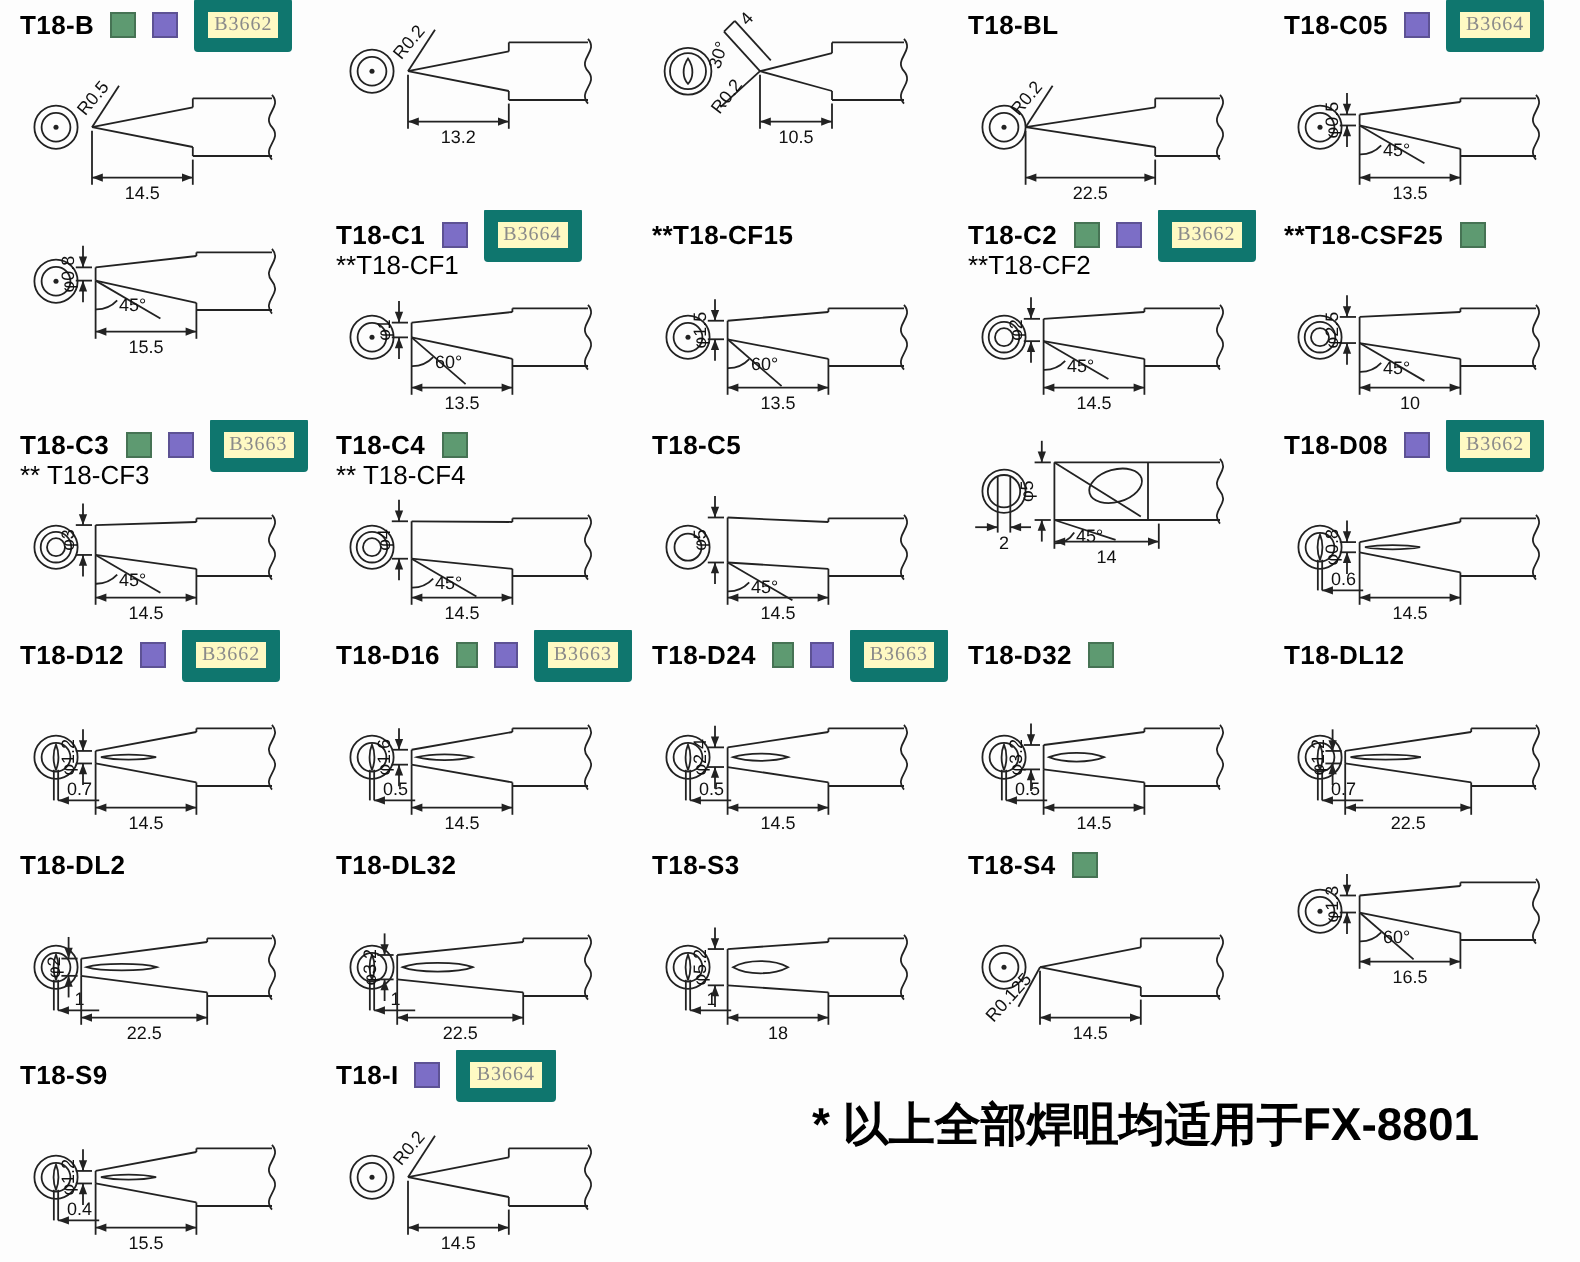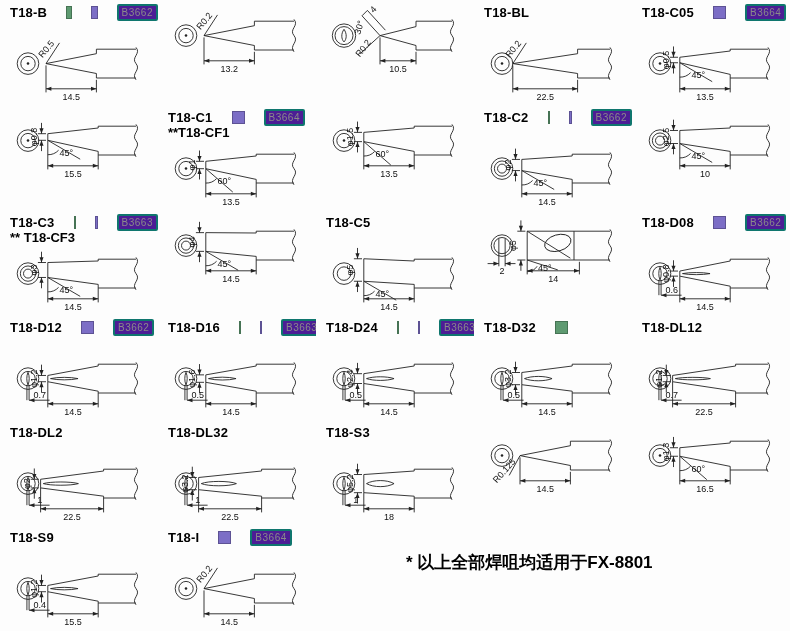--- a/index.html
+++ b/index.html
@@ -8,37 +8,37 @@
     font-family:"Liberation Sans",sans-serif;color:#000;
   }
   #tips-grid{
     display:grid;
     grid-template-columns:repeat(5,158px);
     grid-auto-rows:105px;
     width:790px;height:630px;
   }
   .cell{box-sizing:border-box;padding:5px 0 0 10px;overflow:hidden;}
   .hdrwrap{height:28px;}
-  .hdr{height:14px;display:flex;align-items:center;gap:19px;white-space:nowrap;}
-  .hdr.alt{margin-top:1px;font-weight:bold;font-size:13px;}
+  .hdr{height:14px;display:flex;align-items:center;gap:8px;white-space:nowrap;}
+  .hdr.alt{margin-top:1px;font-weight:normal;font-size:13px;}
   .title{font-weight:bold;font-size:13px;letter-spacing:.2px;}
   .sw{width:13px;height:13px;display:inline-block;border:1px solid rgba(0,0,0,.25);box-sizing:border-box;}
   .badge{
-    font-size:10px;color:#8a8a8a;border:2px solid #0f766e;border-radius:2px;
+    font-size:10px;color:#8a8a8a;border:7px solid #0f766e;border-radius:2px;
     padding:0 3px;line-height:11px;height:13px;display:inline-flex;align-items:center;
-    background:#4c1d95;letter-spacing:.5px;
+    background:#fef9c3;letter-spacing:.5px;font-family:Liberation Serif, serif;
   }
   svg.draw{display:block;}
   svg .st{stroke:#222;fill:none;stroke-width:1;}
   svg .ah{fill:#222;stroke:none;}
   svg text.dim{font-family:"Liberation Sans",sans-serif;font-size:10px;fill:#111;}
   .footnote{
     grid-row:6;grid-column:3 / 6;
     box-sizing:border-box;padding:24px 0 0 90px;
-    font-size:17px;font-weight:bold;line-height:27px;white-space:nowrap;
+    font-size:23px;font-weight:bold;line-height:27px;white-space:nowrap;
   }
 </style>
 </head>
 <body>
 
 <div id="tips-grid">
   <div class="footnote">
     <div>* 以上全部焊咀均适用于FX-8801</div>
   </div>
 <div class="cell">
@@ -249,20 +249,25 @@
         <text x="55" y="51.1" class="dim" font-size="10" text-anchor="start">60°</text>
         <line x1="42" y1="34.1" x2="42" y2="66" class="st"></line>
         <line x1="98" y1="50" x2="98" y2="66" class="st"></line>
         <line x1="42" y1="62" x2="98" y2="62" class="st"></line>
         <polygon points="42,62 48,59.7 48,64.3" class="ah"></polygon>
         <polygon points="98,62 92,64.3 92,59.7" class="ah"></polygon>
         <text x="70" y="74" class="dim" font-size="10.5" text-anchor="middle">13.5</text>
       </svg>
     </div>
     <div class="cell">
+      <div class="hdrwrap">
+        <div class="hdr">
+          <span class="title">**T18-CF15</span>
+        </div>
+      </div>
       <svg viewBox="0 0 152 80" width="148" height="72" preserveAspectRatio="xMinYMin meet" class="draw">
         <circle cx="20" cy="34" r="12" class="st"></circle>
         <circle cx="20" cy="34" r="8" class="st"></circle>
         <circle cx="20" cy="34" r="1.4" class="ah"></circle>
         <line x1="42" y1="24.85" x2="42" y2="35.15" class="st"></line>
         <line x1="42" y1="24.85" x2="98" y2="20" class="st"></line>
         <line x1="42" y1="35.15" x2="98" y2="46" class="st"></line>
         <line x1="98" y1="20" x2="98" y2="18" class="st"></line>
         <line x1="98" y1="46" x2="98" y2="50" class="st"></line>
         <line x1="98" y1="18" x2="140" y2="18" class="st"></line>
@@ -287,20 +292,21 @@
       </svg>
     </div>
     <div class="cell">
       <div class="hdrwrap">
         <div class="hdr">
           <span class="title">T18-C2</span>
           <span class="sw" style="background: rgb(94, 154, 113);"></span>
           <span class="sw" style="background: rgb(124, 110, 198);"></span>
           <span class="badge">B3662</span>
         </div>
+        <div class="hdr alt">**T18-CF2</div>
       </div>
       <svg viewBox="0 0 152 80" width="148" height="72" preserveAspectRatio="xMinYMin meet" class="draw">
         <circle cx="20" cy="34" r="12" class="st"></circle>
         <circle cx="20" cy="34" r="8.5" class="st"></circle>
         <circle cx="20" cy="34" r="5" class="st"></circle>
         <line x1="42" y1="23.8" x2="42" y2="36.2" class="st"></line>
         <line x1="42" y1="23.8" x2="98" y2="20" class="st"></line>
         <line x1="42" y1="36.2" x2="98" y2="46" class="st"></line>
         <line x1="98" y1="20" x2="98" y2="18" class="st"></line>
         <line x1="98" y1="46" x2="98" y2="50" class="st"></line>
@@ -319,20 +325,26 @@
         <text x="55" y="53.2" class="dim" font-size="10" text-anchor="start">45°</text>
         <line x1="42" y1="36.2" x2="42" y2="66" class="st"></line>
         <line x1="98" y1="50" x2="98" y2="66" class="st"></line>
         <line x1="42" y1="62" x2="98" y2="62" class="st"></line>
         <polygon points="42,62 48,59.7 48,64.3" class="ah"></polygon>
         <polygon points="98,62 92,64.3 92,59.7" class="ah"></polygon>
         <text x="70" y="74" class="dim" font-size="10.5" text-anchor="middle">14.5</text>
       </svg>
     </div>
     <div class="cell">
+      <div class="hdrwrap">
+        <div class="hdr">
+          <span class="title">**T18-CSF25</span>
+          <span class="sw" style="background: rgb(94, 154, 113);"></span>
+        </div>
+      </div>
       <svg viewBox="0 0 152 80" width="148" height="72" preserveAspectRatio="xMinYMin meet" class="draw">
         <circle cx="20" cy="34" r="12" class="st"></circle>
         <circle cx="20" cy="34" r="8.5" class="st"></circle>
         <circle cx="20" cy="34" r="5" class="st"></circle>
         <line x1="42" y1="22.75" x2="42" y2="37.25" class="st"></line>
         <line x1="42" y1="22.75" x2="98" y2="20" class="st"></line>
         <line x1="42" y1="37.25" x2="98" y2="46" class="st"></line>
         <line x1="98" y1="20" x2="98" y2="18" class="st"></line>
         <line x1="98" y1="46" x2="98" y2="50" class="st"></line>
         <line x1="98" y1="18" x2="140" y2="18" class="st"></line>
@@ -390,20 +402,27 @@
         <text x="55" y="55.3" class="dim" font-size="10" text-anchor="start">45°</text>
         <line x1="42" y1="38.3" x2="42" y2="66" class="st"></line>
         <line x1="98" y1="50" x2="98" y2="66" class="st"></line>
         <line x1="42" y1="62" x2="98" y2="62" class="st"></line>
         <polygon points="42,62 48,59.7 48,64.3" class="ah"></polygon>
         <polygon points="98,62 92,64.3 92,59.7" class="ah"></polygon>
         <text x="70" y="74" class="dim" font-size="10.5" text-anchor="middle">14.5</text>
       </svg>
     </div>
     <div class="cell">
+      <div class="hdrwrap">
+        <div class="hdr">
+          <span class="title">T18-C4</span>
+          <span class="sw" style="background: rgb(94, 154, 113);"></span>
+        </div>
+        <div class="hdr alt">** T18-CF4</div>
+      </div>
       <svg viewBox="0 0 152 80" width="148" height="72" preserveAspectRatio="xMinYMin meet" class="draw">
         <circle cx="20" cy="34" r="12" class="st"></circle>
         <circle cx="20" cy="34" r="8.5" class="st"></circle>
         <circle cx="20" cy="34" r="5" class="st"></circle>
         <line x1="42" y1="19.6" x2="42" y2="40.4" class="st"></line>
         <line x1="42" y1="19.6" x2="98" y2="20" class="st"></line>
         <line x1="42" y1="40.4" x2="98" y2="46" class="st"></line>
         <line x1="98" y1="20" x2="98" y2="18" class="st"></line>
         <line x1="98" y1="46" x2="98" y2="50" class="st"></line>
         <line x1="98" y1="18" x2="140" y2="18" class="st"></line>
@@ -858,20 +877,26 @@
         <text x="30" y="34" class="dim" font-size="10" text-anchor="middle" transform="rotate(-90 30 34)">φ5.2</text>
         <line x1="42" y1="44.08" x2="42" y2="66" class="st"></line>
         <line x1="98" y1="50" x2="98" y2="66" class="st"></line>
         <line x1="42" y1="62" x2="98" y2="62" class="st"></line>
         <polygon points="42,62 48,59.7 48,64.3" class="ah"></polygon>
         <polygon points="98,62 92,64.3 92,59.7" class="ah"></polygon>
         <text x="70" y="74" class="dim" font-size="10.5" text-anchor="middle">18</text>
       </svg>
     </div>
     <div class="cell">
+      <div class="hdrwrap">
+        <div class="hdr">
+          <span class="title">T18-S4</span>
+          <span class="sw" style="background: rgb(94, 154, 113);"></span>
+        </div>
+      </div>
       <svg viewBox="0 0 152 80" width="148" height="72" preserveAspectRatio="xMinYMin meet" class="draw">
         <circle cx="20" cy="34" r="12" class="st"></circle>
         <circle cx="20" cy="34" r="8" class="st"></circle>
         <circle cx="20" cy="34" r="1.4" class="ah"></circle>
         <line x1="40" y1="34" x2="96" y2="23" class="st"></line>
         <line x1="40" y1="34" x2="96" y2="45" class="st"></line>
         <line x1="96" y1="23" x2="96" y2="18" class="st"></line>
         <line x1="96" y1="45" x2="96" y2="50" class="st"></line>
         <line x1="96" y1="18" x2="140" y2="18" class="st"></line>
         <line x1="96" y1="50" x2="140" y2="50" class="st"></line>

